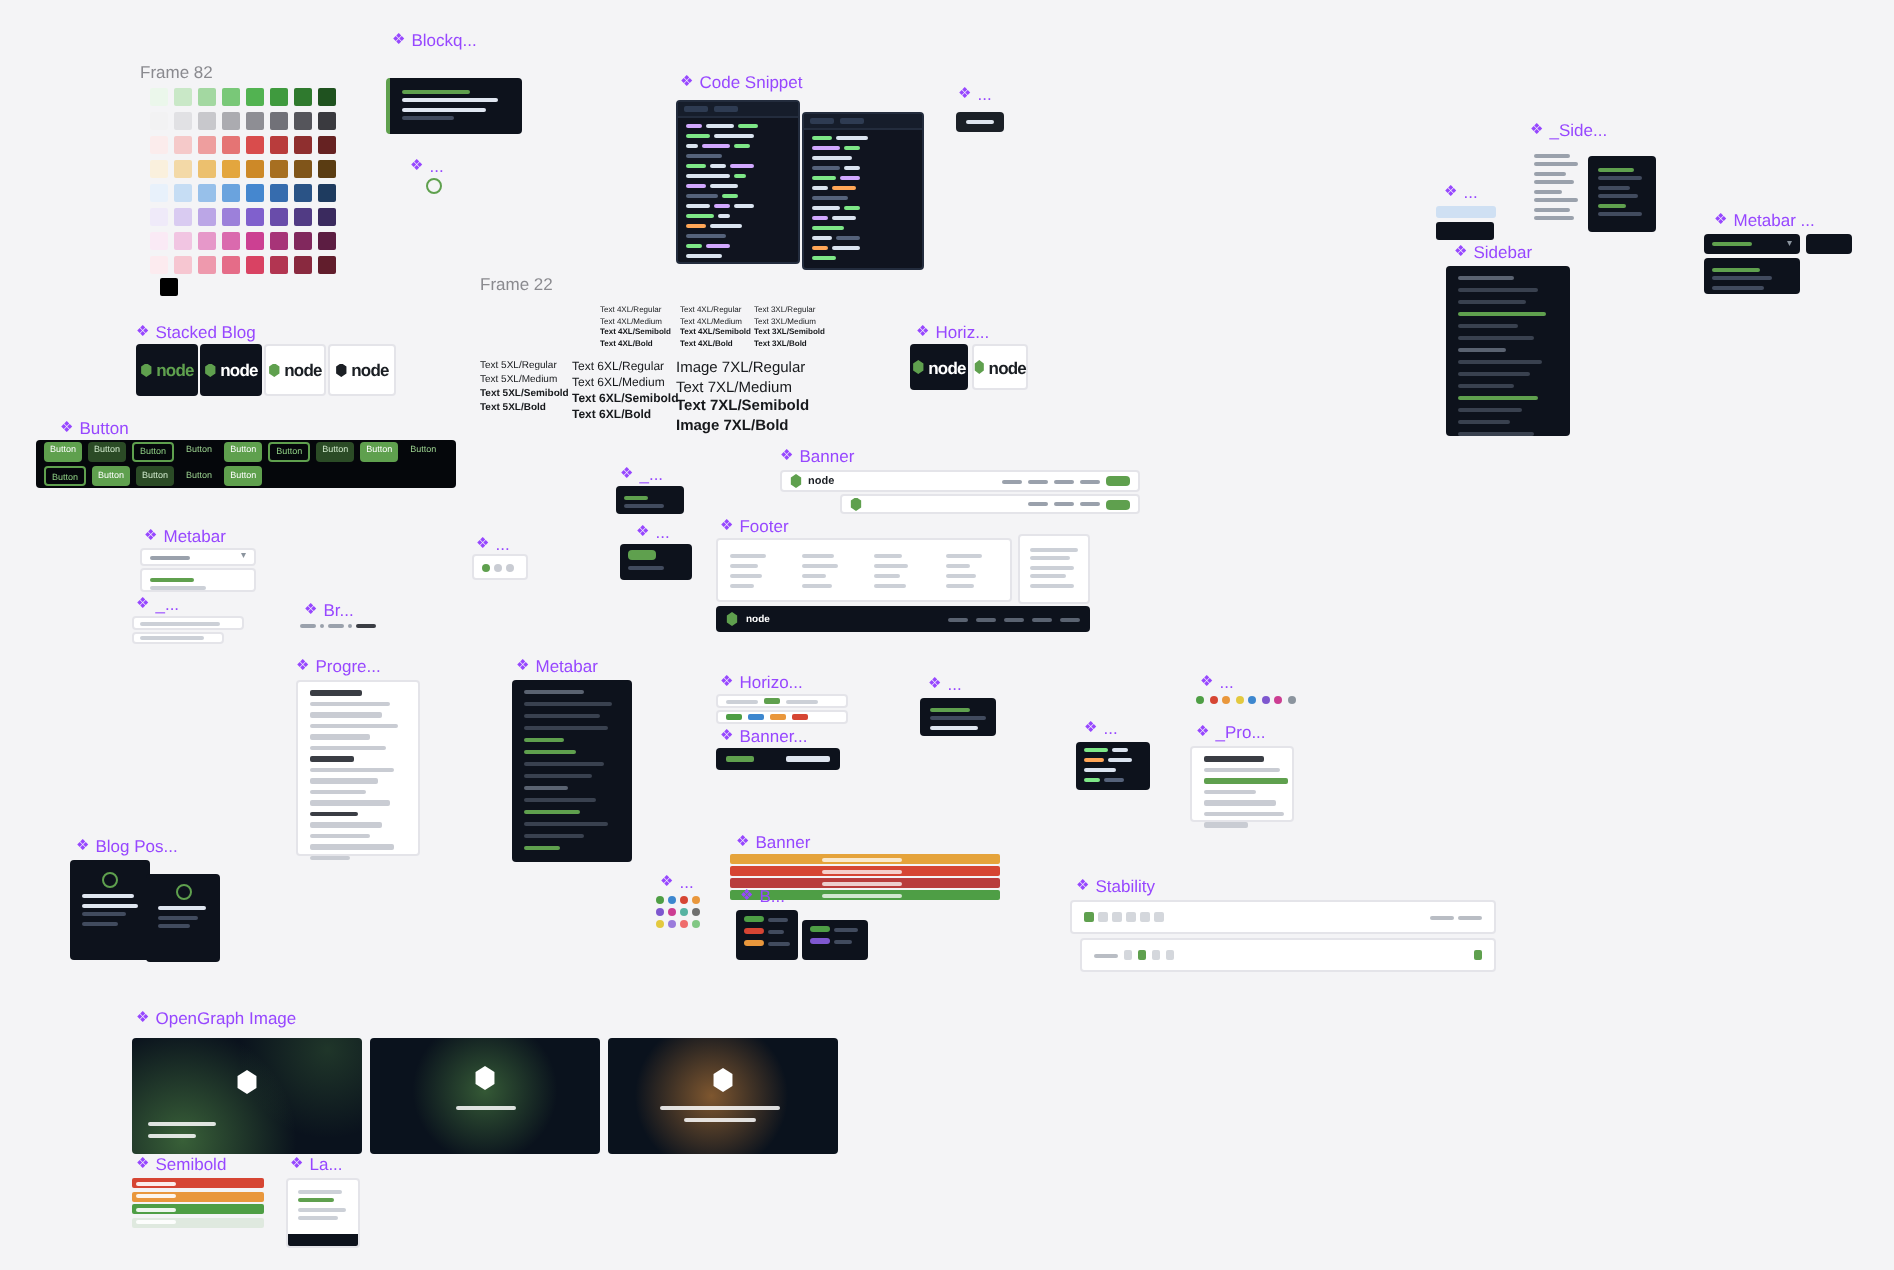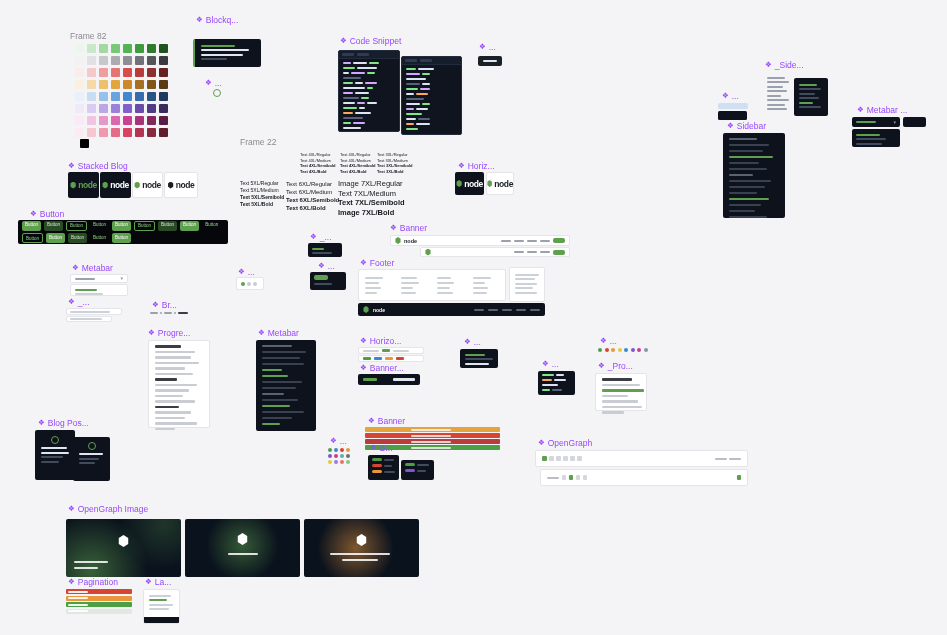--- a/index.html
+++ b/index.html
@@ -823,21 +823,21 @@
         <i class="badge-bar" style="width:12px"></i>
       </div>
     <div class="badge-row">
         <span class="badge-pill" style="background:#7e57cf"></span>
         <i class="badge-bar" style="width:9px"></i>
       </div>
   </div>
 
   <div class="comp-label" style="left:538px;top:438px">
     <span class="diamond">❖</span>
-    <span>OpenGraph</span>
+    <span>Stability</span>
   </div>
   <div class="pag" style="left:535px;top:450px;width:213px;height:17px">
     <i class="psq active"></i>
     <i class="psq"></i>
     <i class="psq"></i>
     <i class="psq"></i>
     <i class="psq"></i>
     <i class="psq"></i>
     <span class="flex1"></span>
     <i class="pbar"></i>
@@ -886,21 +886,21 @@
     <i class="tline" style="left:43px;top:34px;width:30px"></i>
   </div>
   <div class="og" style="left:304px;top:519px;background:radial-gradient(circle at 45% 50%, rgba(222,143,62,0.55), rgba(10,18,29,0) 55%), #0a121d">
     <span class="hex hex-l hex-white" style="left:52px;top:15px"></span>
     <i class="tline" style="left:26px;top:34px;width:60px"></i>
     <i class="tline" style="left:38px;top:40px;width:36px"></i>
   </div>
 
   <div class="comp-label" style="left:68px;top:577px">
     <span class="diamond">❖</span>
-    <span>Pagination</span>
+    <span>Semibold</span>
   </div>
   <div class="stab-wrap" style="left:66px;top:589px">
       <div class="stab" style="background: rgb(214, 69, 51);"></div>
       <div class="stab" style="background: rgb(233, 151, 60);"></div>
       <div class="stab" style="background: rgb(78, 158, 69);"></div>
       <div class="stab" style="background: rgb(223, 233, 223);"></div>
     </div>
 
   <div class="comp-label" style="left:145px;top:577px">
     <span class="diamond">❖</span>

